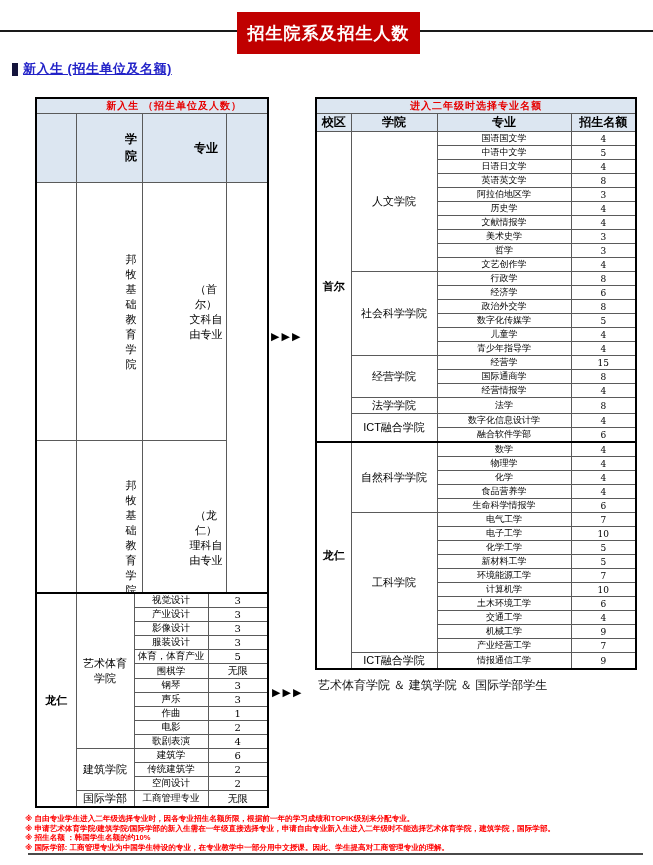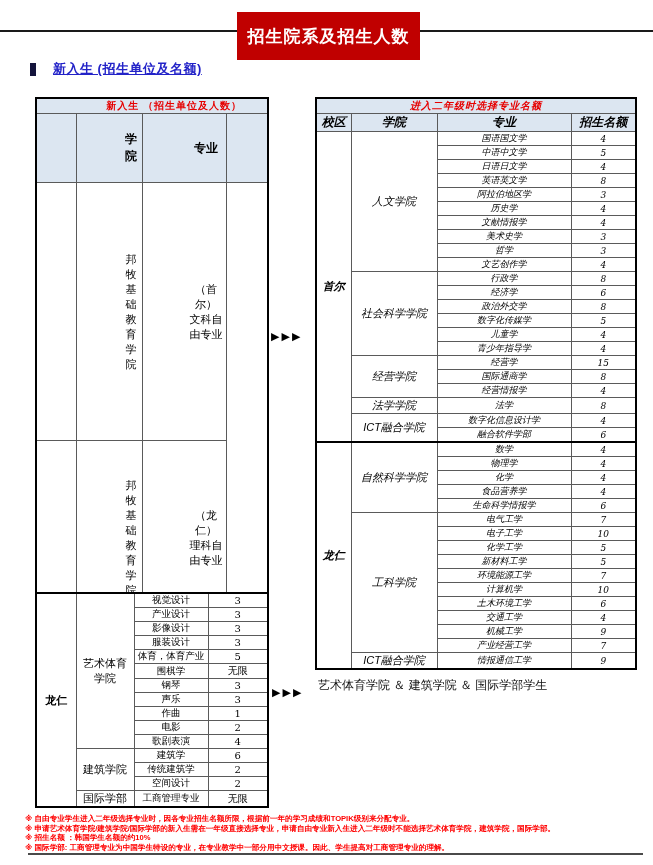--- a/index.html
+++ b/index.html
@@ -7,28 +7,28 @@
   body {
     width: 653px; height: 865px;
     font-family: "Liberation Sans", "DejaVu Sans", sans-serif;
     position: relative; overflow: hidden;
   }
   .abs { position: absolute; }
 
   
   .banner-line { left:0; top:30px; width:653px; border-top:2px solid #1a1a1a; }
   .banner {
-    left:237px; top:12px; width:183px; height:48px;
+    left:237px; top:12px; width:183px; height:42px;
     background:#c00000; color:#ffffff;
     font-size:17px; font-weight:bold; letter-spacing:1px;
     display:flex; align-items:center; justify-content:center;
   }
 
   
-  .section-heading { left:30px; top:60px; display:flex; align-items:center;gap:12px; }
+  .section-heading { left:12px; top:60px; display:flex; align-items:center; }
   .section-heading .bullet { width:6px; height:13px; background:#14143c; margin-right:5px; }
   .section-heading .txt {
     color:#2323c8; font-size:13px; font-weight:bold;
     text-decoration:underline; letter-spacing:0.5px;
   }
 
   
   table { border-collapse:collapse; table-layout:fixed; background:#fff; }
   table, .tbl-outer { border:2px solid #000; }
   td { border:1px solid #5a5a5a; text-align:center; vertical-align:middle; padding:0 1px; overflow:hidden; }
@@ -39,21 +39,21 @@
 
   
   .freshman-table { left:35px; top:97px; width:232px; }
   .freshman-table table { width:232px; }
   .freshman-table td { font-size:11px;padding-left:45px; }
   .freshman-table .fr1 { height:258px; }
   .freshman-table .fr2 { height:196px; }
   .freshman-table .quota { font-size:11px; }
 
   
-  .second-table { left:315px; top:97px; width:320px;font-style:italic; }
+  .second-table { left:315px; top:97px; width:320px; }
   .second-table table { width:320px; }
   .second-table tr.head-row td { height:16px; }
   .second-table tbody tr { height:12px; }
   .second-table td.major { font-size:9px; }
   .second-table td.quota { font-size:9px; }
   .second-table td.college { font-size:11px; }
   .second-table td.campus { font-size:11px; font-weight:bold; }
   tr.campus-sep td { border-top:2px solid #000; }
 
   

